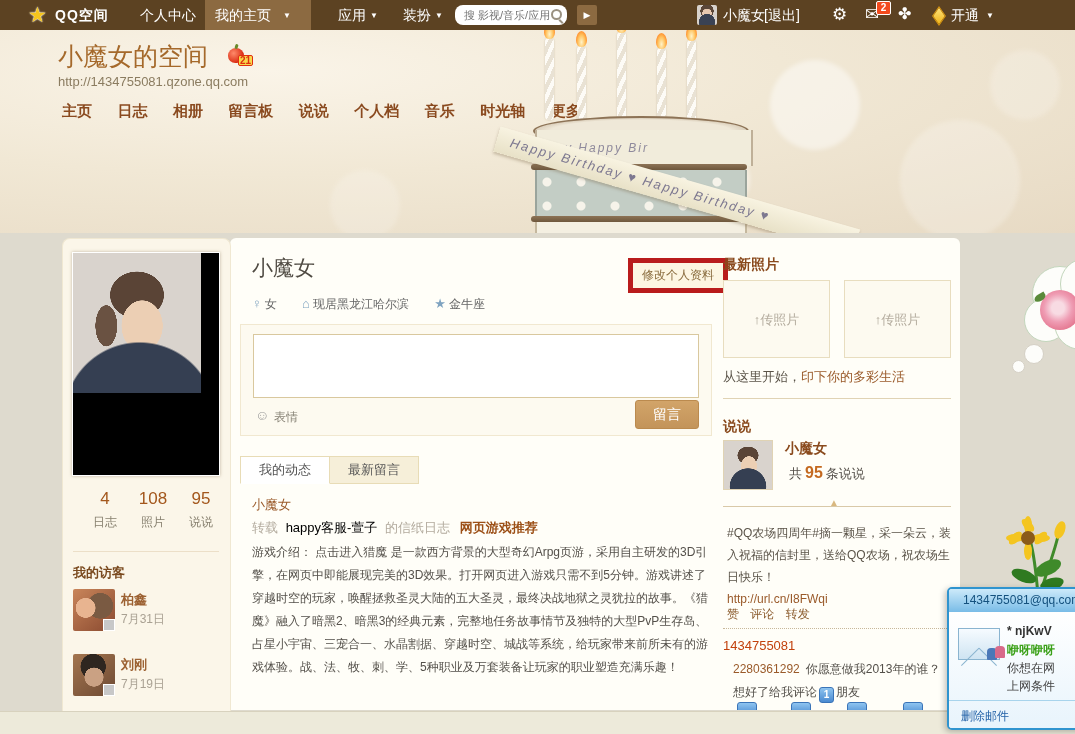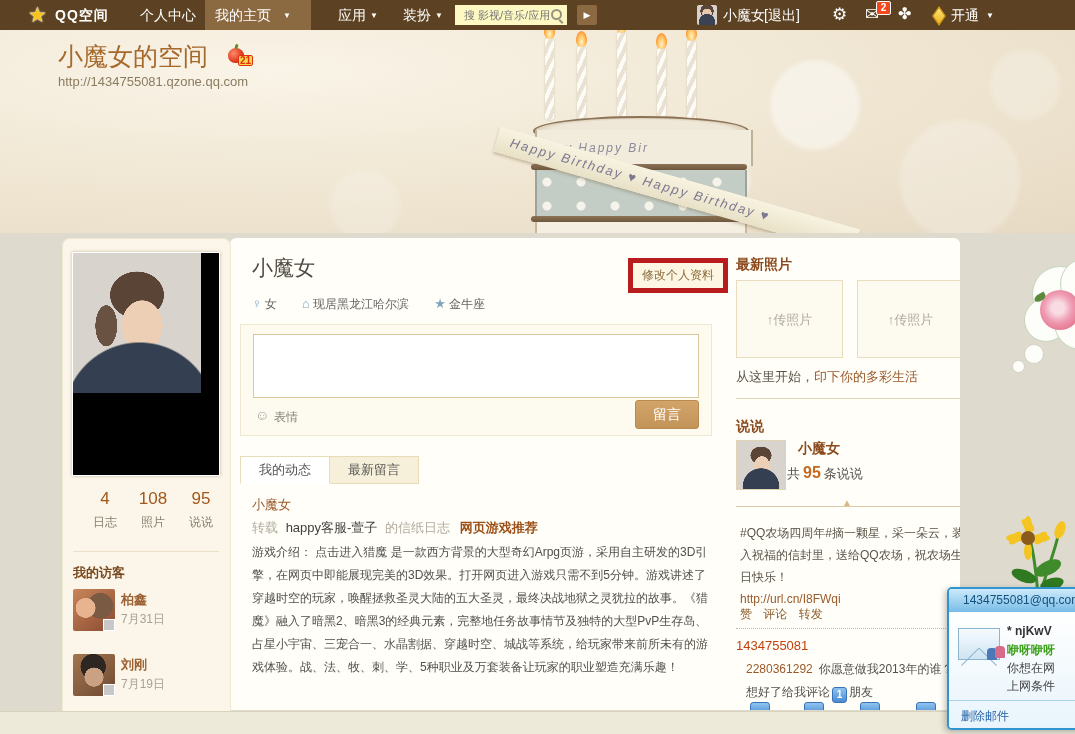--- a/index.html
+++ b/index.html
@@ -9,21 +9,21 @@
 
   
   #navbar{left:0;top:0;width:1075px;height:30px;background:#5c4222;z-index:60;}
   #navbar .navtxt{color:#fff;font-size:14px;line-height:30px;}
   .nav-item{position:absolute;top:0;height:30px;cursor:pointer;}
   .nav-item.active{background:#8c6a41;}
   .nav-item .lbl{padding:0 10px;display:inline-block;}
   .caret{display:inline-block;font-size:8px;color:#fff;vertical-align:2px;margin-left:2px;}
   #logo-star{left:28px;top:3px;font-size:21px;color:#f6c51d;text-shadow:0 0 2px #fff, 0 0 1px #fff;}
   #logo-text{left:55px;top:0;font-weight:bold;font-size:17px;letter-spacing:1px;}
-  #search-box{left:455px;top:5px;width:112px;height:20px;background:#fef9c3;border-radius:0;}
+  #search-box{left:455px;top:5px;width:112px;height:20px;background:#ffffff;border-radius:8px;}
   #search-box .ph{position:absolute;left:7px;top:3px;font-size:11px;color:#8d8576;width:88px;border:none;background:transparent;outline:none;font-family:inherit;}
   .mag{position:absolute;right:5px;top:4px;width:7px;height:7px;border:2px solid #9a9181;border-radius:50%;}
   .mag::after{content:"";position:absolute;left:7px;top:8px;width:2px;height:5px;background:#9a9181;transform:rotate(-45deg);}
   #go-btn{left:577px;top:5px;width:20px;height:20px;background:#8c6a41;border-radius:2px;color:#fff;font-size:9px;text-align:center;line-height:20px;}
   #nav-avatar{left:697px;top:5px;width:20px;height:20px;border-radius:2px;background:
      radial-gradient(circle at 50% 85%, #3a4254 0 40%, transparent 41%),
      radial-gradient(circle at 50% 42%, #e8c9b0 0 30%, transparent 31%),
      radial-gradient(circle at 50% 30%, #5a4638 0 38%, transparent 39%),#d8d2cc;}
   #nav-user{left:723px;top:0;font-size:13px;}
   #nav-logout{left:764px;top:0;font-size:13px;}
@@ -94,42 +94,42 @@
   #compose{left:10px;top:86px;width:470px;height:110px;background:#fdfaf0;border:1px solid #f1e8d0;}
   #compose textarea{position:absolute;left:12px;top:9px;width:440px;height:58px;border:1px solid #d9c89e;background:#fff;resize:none;outline:none;font-family:inherit;}
   #smiley{position:absolute;left:14px;top:82px;font-size:14px;color:#999;}
   #emo-label{position:absolute;left:33px;top:84px;font-size:12px;color:#8a8578;cursor:pointer;}
   #msg-btn{position:absolute;left:394px;top:75px;width:62px;height:27px;background:linear-gradient(#d2a469,#c3945a);border:1px solid #bb8a4e;border-radius:3px;color:#fff;font-size:14px;text-align:center;line-height:27px;cursor:pointer;}
   .tab{position:absolute;top:218px;height:26px;line-height:26px;text-align:center;font-size:13px;color:#555;cursor:pointer;border:1px solid #e8dcb6;}
   #tab1{left:10px;width:88px;background:#fff;border-bottom-color:#fff;z-index:2;}
   #tab2{left:99px;width:88px;background:#f6efd9;}
   #feed-author{left:22px;top:258px;font-size:13px;color:#9b5b2b;cursor:pointer;}
   #feed-meta{left:22px;top:281px;font-size:13px;color:#b3ab9e;}
-  #feed-meta .lnk{color:#404040;cursor:pointer;}
+  #feed-meta .lnk{color:#000000;cursor:pointer;}
   #feed-meta .ttl{color:#9c4f16;font-weight:bold;cursor:pointer;margin-left:6px;}
   #feed-body{left:22px;top:303px;width:460px;font-size:12px;line-height:23px;color:#54504a;}
 
   
-  #rs{left:493px;top:0;width:230px;height:472px;margin-left:13px;}
+  #rs{left:493px;top:0;width:230px;height:472px;}
   .rs-title{position:absolute;left:0;font-size:14px;font-weight:bold;color:#8a4a1d;}
   #photos-title{top:18px;}
   .upload-box{position:absolute;top:42px;width:105px;height:76px;background:#fdfaf0;border:1px solid #e8ddbf;cursor:pointer;}
   #ub2{left:121px;}
   .upload-inner{position:absolute;left:0;right:0;top:30px;text-align:center;font-size:13px;color:#b3ab9d;}
   .up-arrow{color:#a8a092;font-weight:bold;}
   #photos-caption{position:absolute;left:0;top:130px;font-size:13px;color:#5a5348;}
   #photos-caption .lnk{color:#9a5a2a;cursor:pointer;}
   #rs-hr1{position:absolute;left:0;top:160px;width:228px;height:1px;background:#e0d3b4;}
   #shuo-title{top:180px;}
   #shuo-ava{position:absolute;left:0;top:202px;width:48px;height:48px;border:1px solid #e0d3b4;background:
      radial-gradient(circle at 50% 95%, #353f52 0 35%, transparent 36%),
      radial-gradient(ellipse 13px 16px at 52% 52%, #eccfb4 0 60%, transparent 61%),
      radial-gradient(ellipse 18px 15px at 50% 30%, #5a4436 0 58%, transparent 59%),#d9d3cd;}
   #shuo-name{position:absolute;left:62px;top:202px;font-size:14px;font-weight:bold;color:#8a4a1d;cursor:pointer;}
-  #shuo-count{position:absolute;left:51px;top:226px;font-size:13px;color:#55504a;}
+  #shuo-count{position:absolute;left:66px;top:226px;font-size:13px;color:#55504a;}
   #shuo-count b{font-size:16px;color:#c4691f;margin:0 3px;}
   #rs-hr2{position:absolute;left:0;top:268px;width:228px;height:1px;background:#d9c9a8;}
   #rs-tri{position:absolute;left:106px;top:259px;font-size:10px;color:#d9b87f;}
   #shuo-post{position:absolute;left:4px;top:284px;width:224px;font-size:12px;line-height:22px;color:#5a5348;}
   #shuo-link{color:#9a5a2a;cursor:pointer;display:inline-block;}
   #shuo-actions{position:absolute;left:4px;top:368px;font-size:12px;color:#8a5a2c;}
   #shuo-actions span{margin-right:8px;cursor:pointer;}
   #rs-dotted{position:absolute;left:0;top:390px;width:228px;border-top:1px dotted #c8b89a;}
   #shuo-qq{position:absolute;left:0;top:400px;font-size:13px;color:#c2410c;}
   #shuo-comment{position:absolute;left:10px;top:420px;width:218px;font-size:12px;line-height:23px;color:#54504a;}
@@ -193,20 +193,31 @@
     <div class="bokeh abs" style="left:900px;top:90px;width:120px;height:120px;opacity:.5;"></div>
     <div class="bokeh abs" style="left:690px;top:120px;width:60px;height:60px;"></div>
     <div class="bokeh abs" style="left:330px;top:140px;width:70px;height:70px;opacity:.4;"></div>
     <div class="bokeh abs" style="left:990px;top:20px;width:70px;height:70px;opacity:.45;"></div>
 
     <span id="space-title" class="abs">小魔女的空间</span>
     <span id="apple-ico" class="abs"></span>
     <span id="apple-badge" class="abs">21</span>
     <span id="space-url" class="abs">http://1434755081.qzone.qq.com</span>
 
+    <div id="space-nav" class="abs">
+      <span>主页</span>
+      <span>日志</span>
+      <span>相册</span>
+      <span>留言板</span>
+      <span>说说</span>
+      <span>个人档</span>
+      <span>音乐</span>
+      <span>时光轴</span>
+      <span>更多</span>
+    </div>
 
     <div id="cake" class="abs">
       <div class="candle" style="left:40px;top:8px;height:82px;"></div>
       <div class="candle" style="left:72px;top:16px;height:76px;"></div>
       <div class="candle" style="left:112px;top:2px;height:90px;"></div>
       <div class="candle" style="left:152px;top:18px;height:76px;"></div>
       <div class="candle" style="left:182px;top:10px;height:82px;"></div>
       <div class="flame" style="left:39px;top:-7px;"></div>
       <div class="flame" style="left:71px;top:1px;"></div>
       <div class="flame" style="left:111px;top:-13px;"></div>

